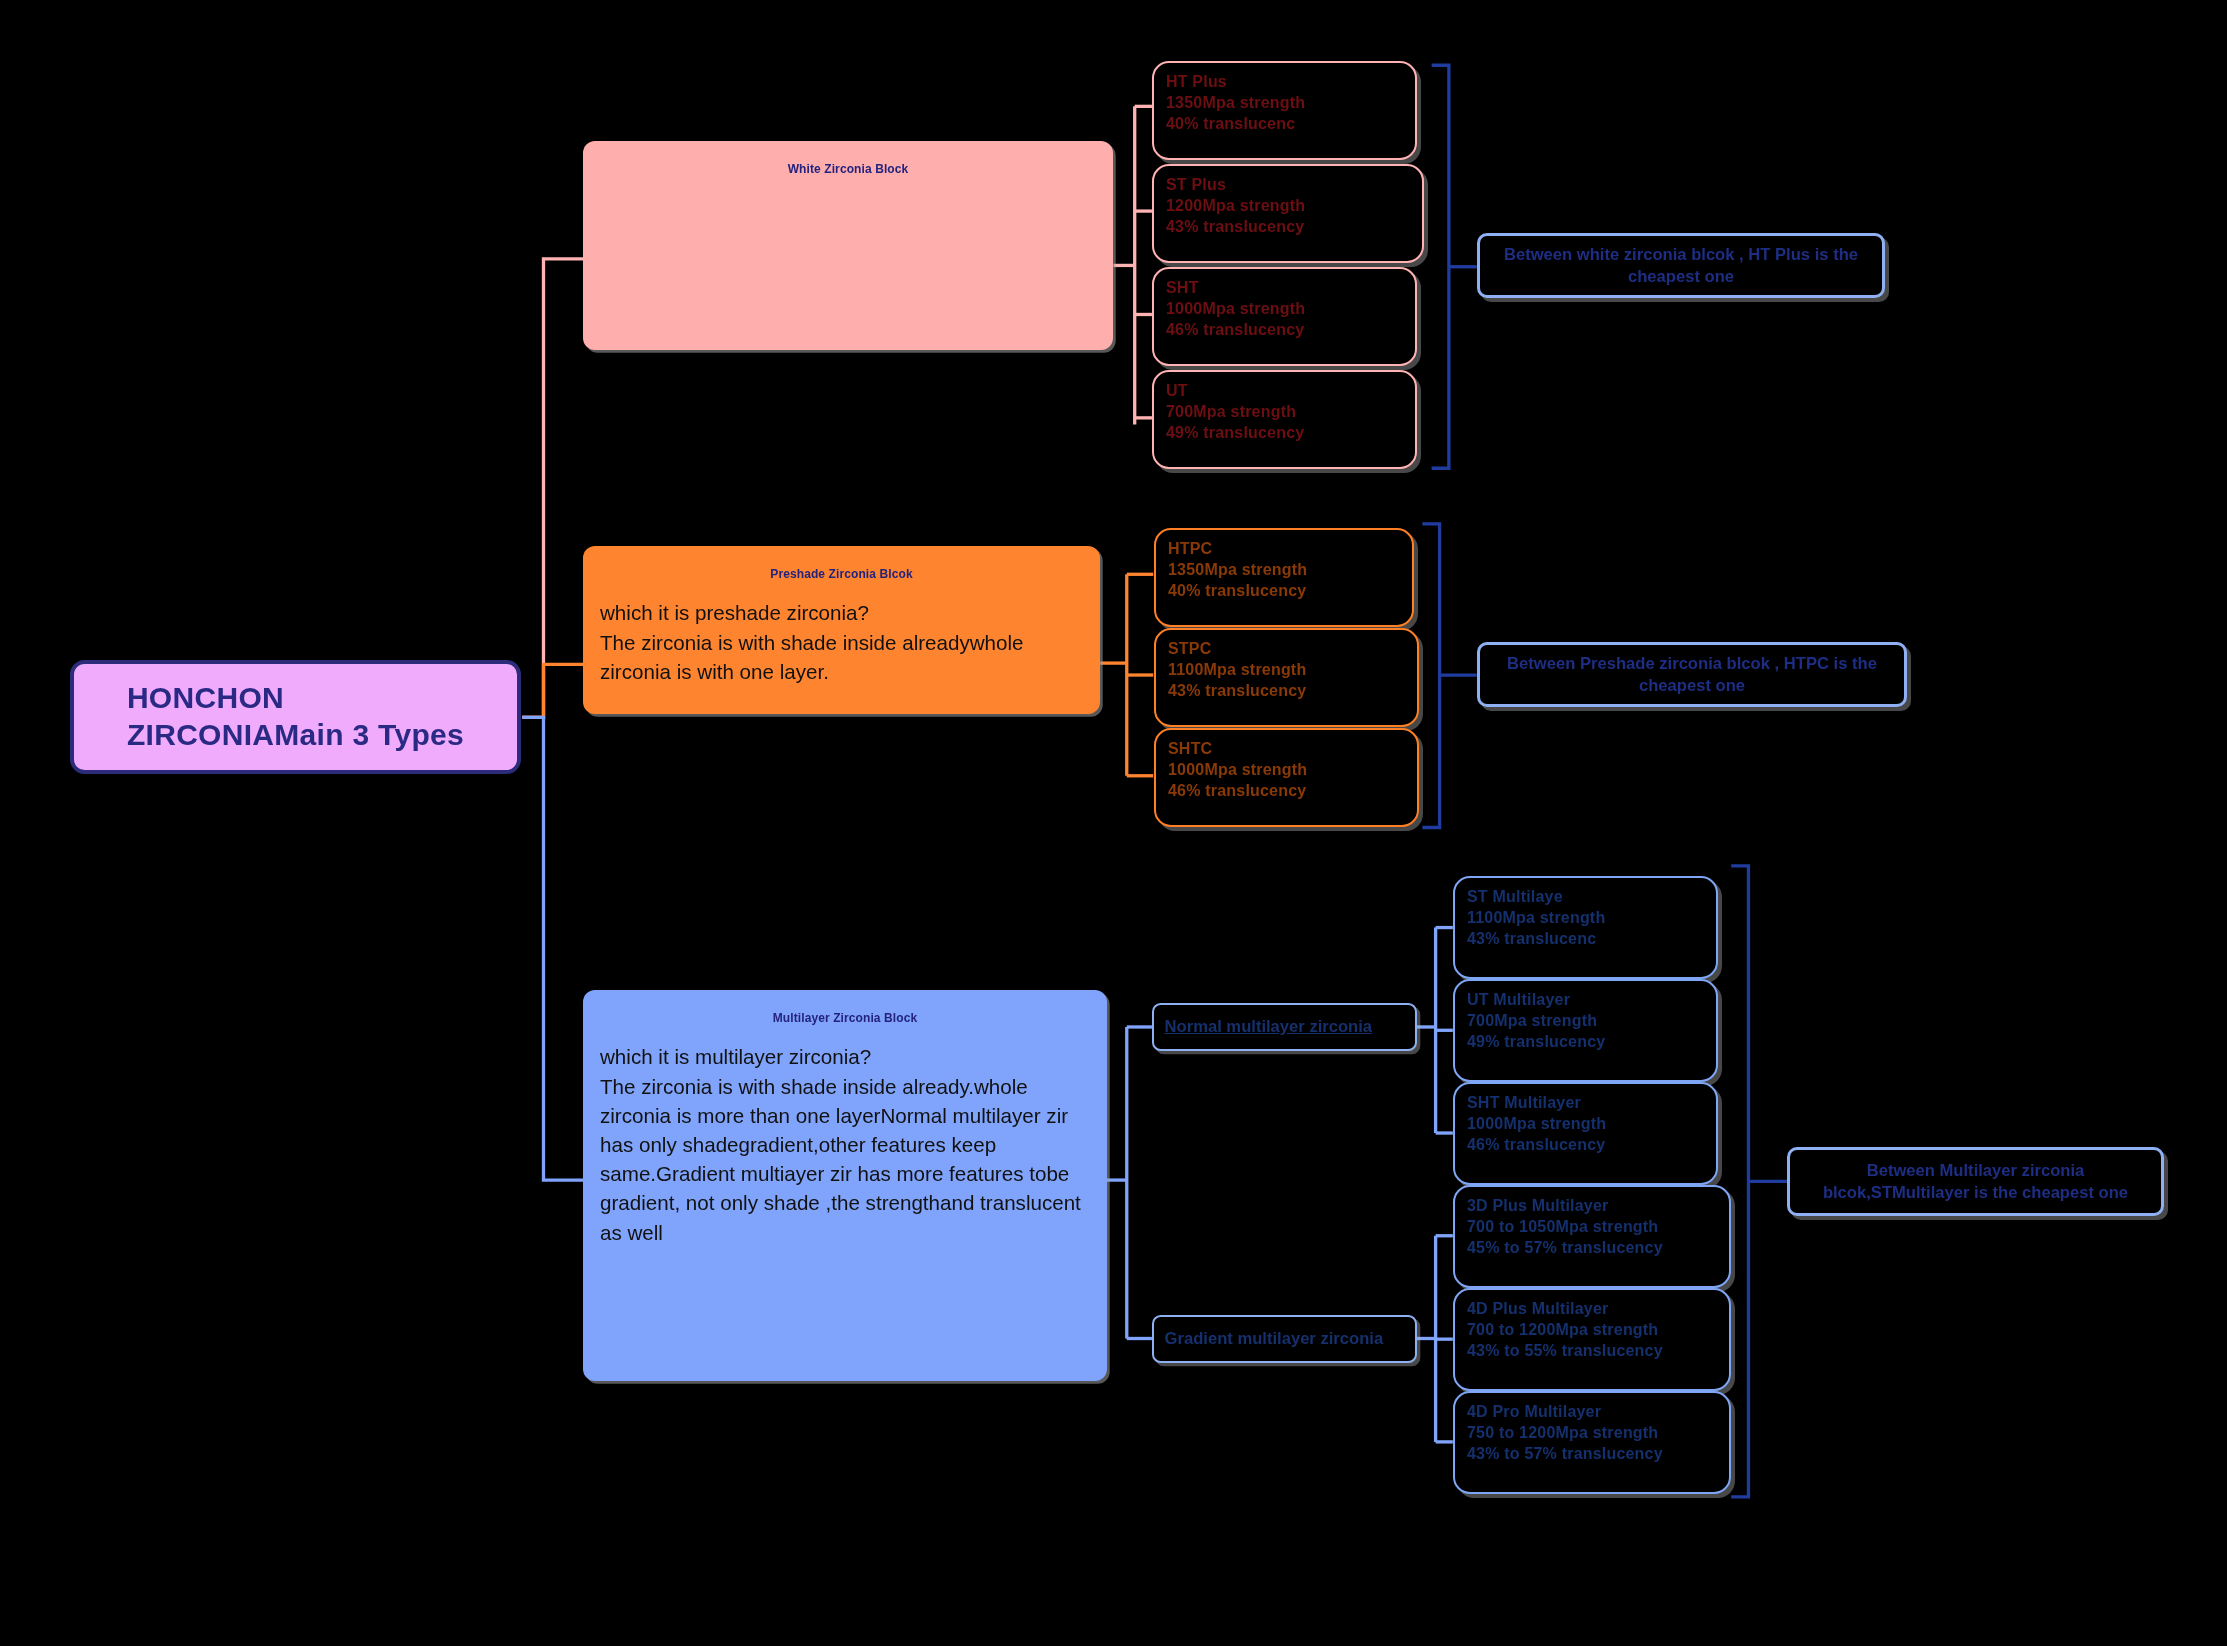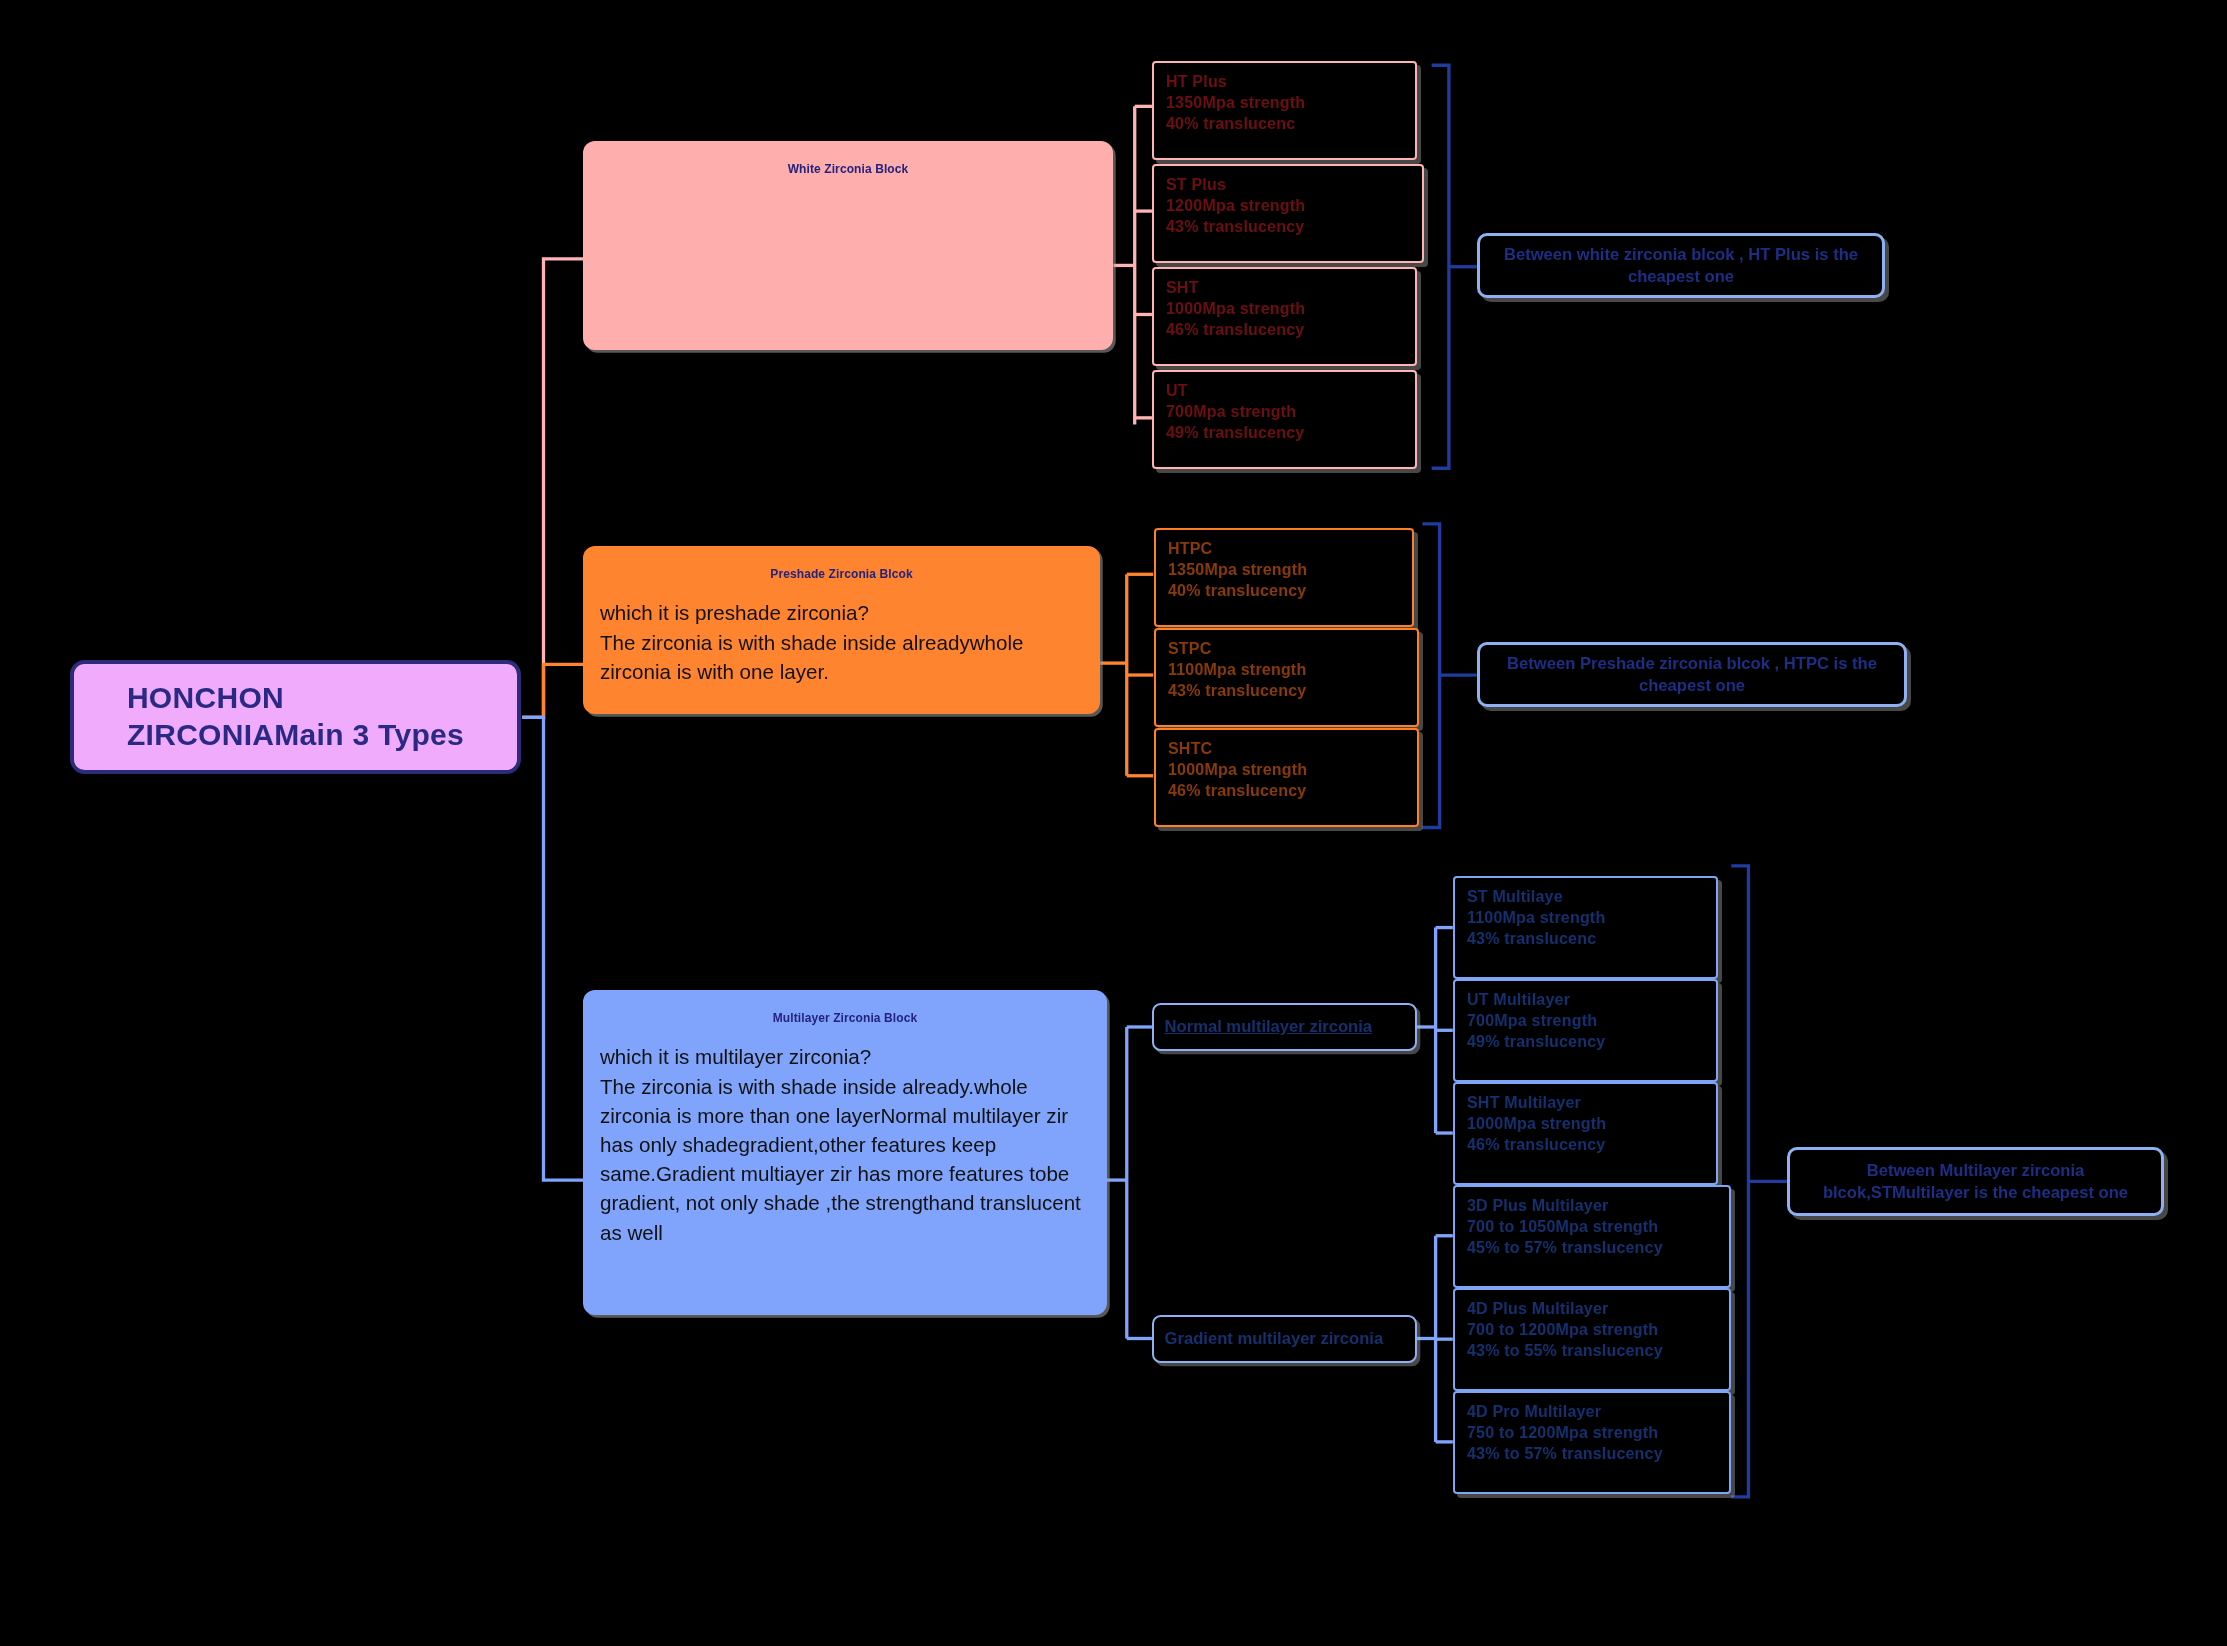--- a/index.html
+++ b/index.html
@@ -29,25 +29,25 @@
   }
   .card .card-title{
     text-align:center;font-weight:bold;font-size:12px;color:#23237e;
     margin:9.3px 0 17px 0;letter-spacing:0.1px;
   }
   .card .card-body{
     font-size:20.6px;line-height:1.42;color:#111;white-space:pre-line;
   }
   .card.white-c{left:583px;top:141px;width:530px;height:209px;background:#ffaeae;}
   .card.pre-c  {left:583px;top:546px;width:517px;height:168px;background:#ff8430;}
-  .card.multi-c{left:583px;top:990px;width:524px;height:325px;background:#80a4fb;}
+  .card.multi-c{left:583px;top:990px;width:524px;height:391px;background:#80a4fb;}
 
   
   .spec{
-    box-sizing:border-box;border-radius:4px;background:#000;
+    box-sizing:border-box;border-radius:17px;background:#000;
     padding:9.3px 12px 6.6px 12px;
     font-weight:bold;font-size:16px;line-height:1.30;letter-spacing:0.2px;
     box-shadow:4px 4px 0 rgba(180,180,180,.40);
   }
   .spec .l{display:block;white-space:nowrap;}
   .spec.red   {border:2.7px solid #ffb3b3;color:#6d0f12;}
   .spec.orange{border:2.7px solid #ff7f24;color:#8a3a06;}
   .spec.blue  {border:2.7px solid #7fa6f5;color:#15306e;}
 
   

